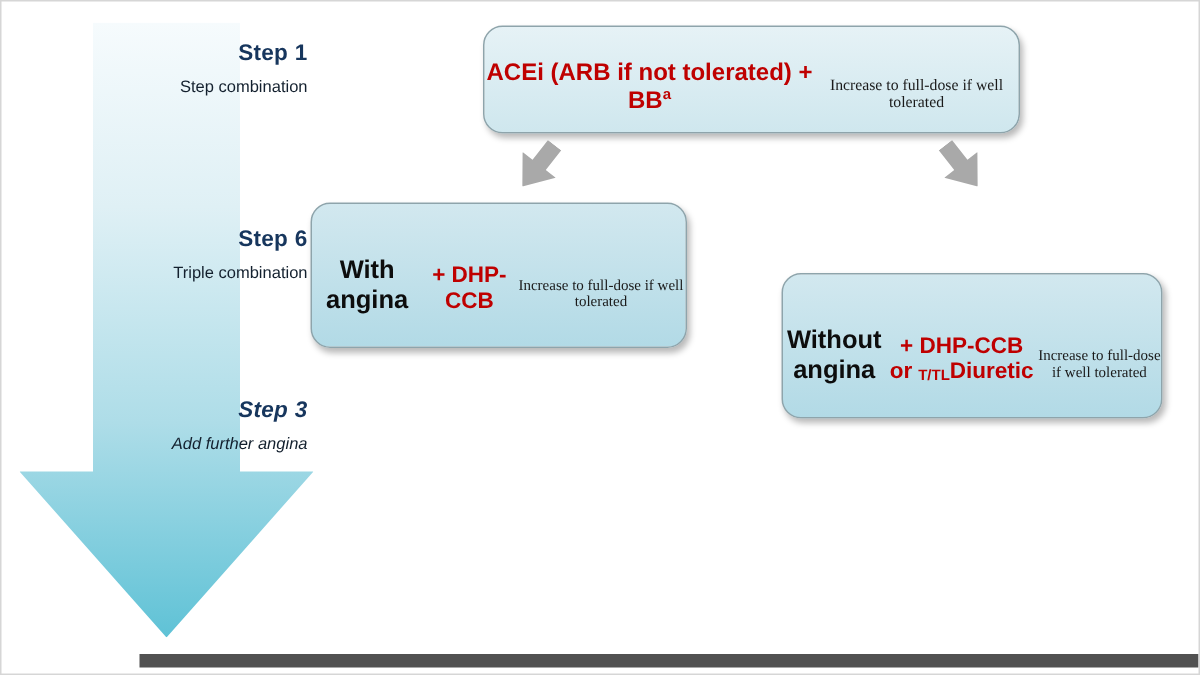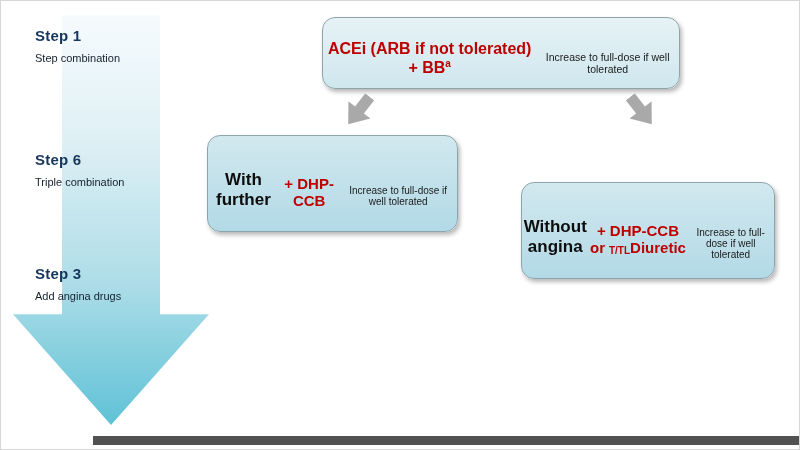--- a/index.html
+++ b/index.html
@@ -9,22 +9,22 @@
     font-family:"Liberation Sans", sans-serif;
   }
 
   
   .big-arrow {
     position:absolute; left:12px; top:14px; width:196px; height:410px;
     background:linear-gradient(180deg,#f6fbfd 0%,#dff0f5 30%,#aedde8 65%,#5fc2d6 100%);
     clip-path:polygon(25% 0, 75% 0, 75% 73%, 100% 73%, 50% 100%, 0 73%, 25% 73%);
   }
 
-  .step { position:absolute; left:34px; width:184px; text-align:left; }
-  .step-1 { top:26px; } .step-2 { top:150px; } .step-3 { top:264px; }
+  .step { position:absolute; left:20px; width:184px; text-align:right; }
+  .step-1 { top:26px; } .step-2 { top:150px; } .step-3 { top:264px;font-style:italic; }
   .step-title { font-size:15px; font-weight:bold; color:#17365d; letter-spacing:.2px; }
   .step-sub { font-size:11px; color:#13202e; margin-top:8px; }
 
   
   .box {
     position:absolute; box-sizing:border-box; text-align:center;
     border:1px solid #8ea4ab; border-radius:13px;
     box-shadow:2px 3px 4px rgba(0,0,0,0.28);
     display:flex; flex-direction:row; align-items:center;
   }
@@ -37,21 +37,21 @@
     top:134px; width:251px; height:97px;
     background:linear-gradient(180deg,#d2e8ef 0%,#b2dae6 100%);
     padding-top:13px;
   }
   .left-box  { left:206px; }
   .right-box { left:520px; width:254px;margin-top:47px; }
 
   .red-line { color:#bf0000; font-weight:bold; font-size:16px; }
   .box-heading { font-size:17px; font-weight:bold; color:#0d0d0d; }
   .side-box .red-line { font-size:15px; margin-top:4px; }
-  .box-note { font-size:10.5px; color:#1a1a1a; margin-top:7px; }
+  .box-note { font-size:10.5px; color:#1a1a1a; margin-top:7px;font-family:Liberation Serif, serif; }
   .side-box .box-note { margin-top:12px; font-size:10px; }
   sup.fnote { font-size:10px; }
   .sub-small { font-size:10px; vertical-align:-1px; margin-left:4px; }
 
   
   .connector {
     position:absolute; width:28px; height:35px; background:#a9a9a9;
     clip-path:polygon(30% 0, 70% 0, 70% 48%, 100% 48%, 50% 100%, 0 48%, 30% 48%);
     filter:drop-shadow(1px 1px 1px rgba(0,0,0,0.25));
   }
@@ -76,35 +76,35 @@
     <div class="step-sub">Step combination</div>
   </div>
 
   <div class="step step-2">
     <div class="step-title">Step 6</div>
     <div class="step-sub">Triple combination</div>
   </div>
 
   <div class="step step-3">
     <div class="step-title">Step 3</div>
-    <div class="step-sub">Add angina drugs</div>
+    <div class="step-sub">Add further angina</div>
   </div>
 
   <div class="box top-box">
     <div class="red-line">
       <span>ACEi (ARB if not tolerated) + BB</span><sup class="fnote">a</sup>
     </div>
     <div class="box-note">Increase to full-dose if well tolerated</div>
   </div>
 
   <div class="connector connector-left"></div>
   <div class="connector connector-right"></div>
 
   <div class="box side-box left-box">
-    <div class="box-heading">With further</div>
+    <div class="box-heading">With angina</div>
     <div class="red-line">+ DHP-CCB</div>
     <div class="box-note">Increase to full-dose if well tolerated</div>
   </div>
 
   <div class="box side-box right-box">
     <div class="box-heading">Without angina</div>
     <div class="red-line">
       <span>+ DHP-CCB or</span><span class="sub-small">T/TL</span><span>Diuretic</span>
     </div>
     <div class="box-note">Increase to full-dose if well tolerated</div>

